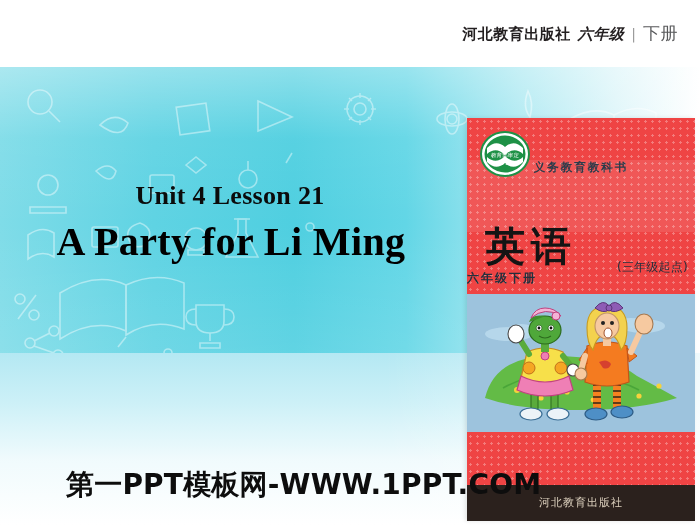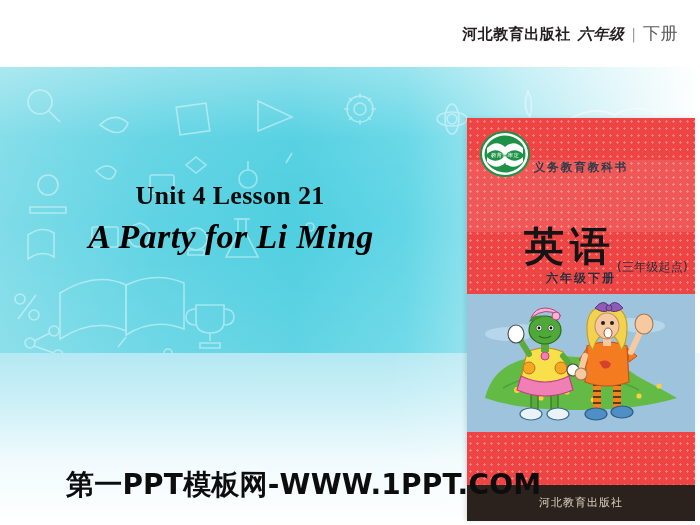--- a/index.html
+++ b/index.html
@@ -131,25 +131,24 @@
     margin-top: 35px;
   }
   .main-title {
     position: absolute;
     left: 0;
     top: 218px;
     width: 462px;
     text-align: center;
     font-family: "Liberation Serif", "DejaVu Serif", serif;
     font-weight: bold;
-    font-size: 34px;
+    font-size: 40px;
     color: #000000;
     letter-spacing: 0.4px;
     z-index: 30;
-    font-style: italic;
   }
 
   
   .watermark {
     position: absolute;
     left: 66px;
     top: 418px;
     font-family: "DejaVu Sans", sans-serif;
     font-weight: bold;
     font-size: 28px;
@@ -222,21 +221,21 @@
     color: rgba(230,243,250,0.72);
     letter-spacing: 1px;
     line-height: 1;
   }
 
   .cn-title {
     position: absolute;
     left: 18px;
     top: 108px;
     width: 170px;
-    text-align: center;
+    text-align: left;
     font-family: "DejaVu Sans", sans-serif;
     font-weight: bold;
     font-size: 40px;
     color: #141414;
     letter-spacing: 6px;
     line-height: 1;
   }
   .cn-sub {
     position: absolute;
     left: 150px;
@@ -244,21 +243,21 @@
     font-family: "DejaVu Sans", sans-serif;
     font-size: 12px;
     color: #23303c;
     letter-spacing: 0.2px;
   }
   .grade-line {
     position: absolute;
     left: 0;
     top: 152px;
     width: 100%;
-    text-align: center;
+    text-align: left;
     font-family: "DejaVu Sans", sans-serif;
     font-size: 12px;
     font-weight: bold;
     color: #22303d;
     letter-spacing: 2px;
   }
 
   
   .illus {
     position: absolute;

